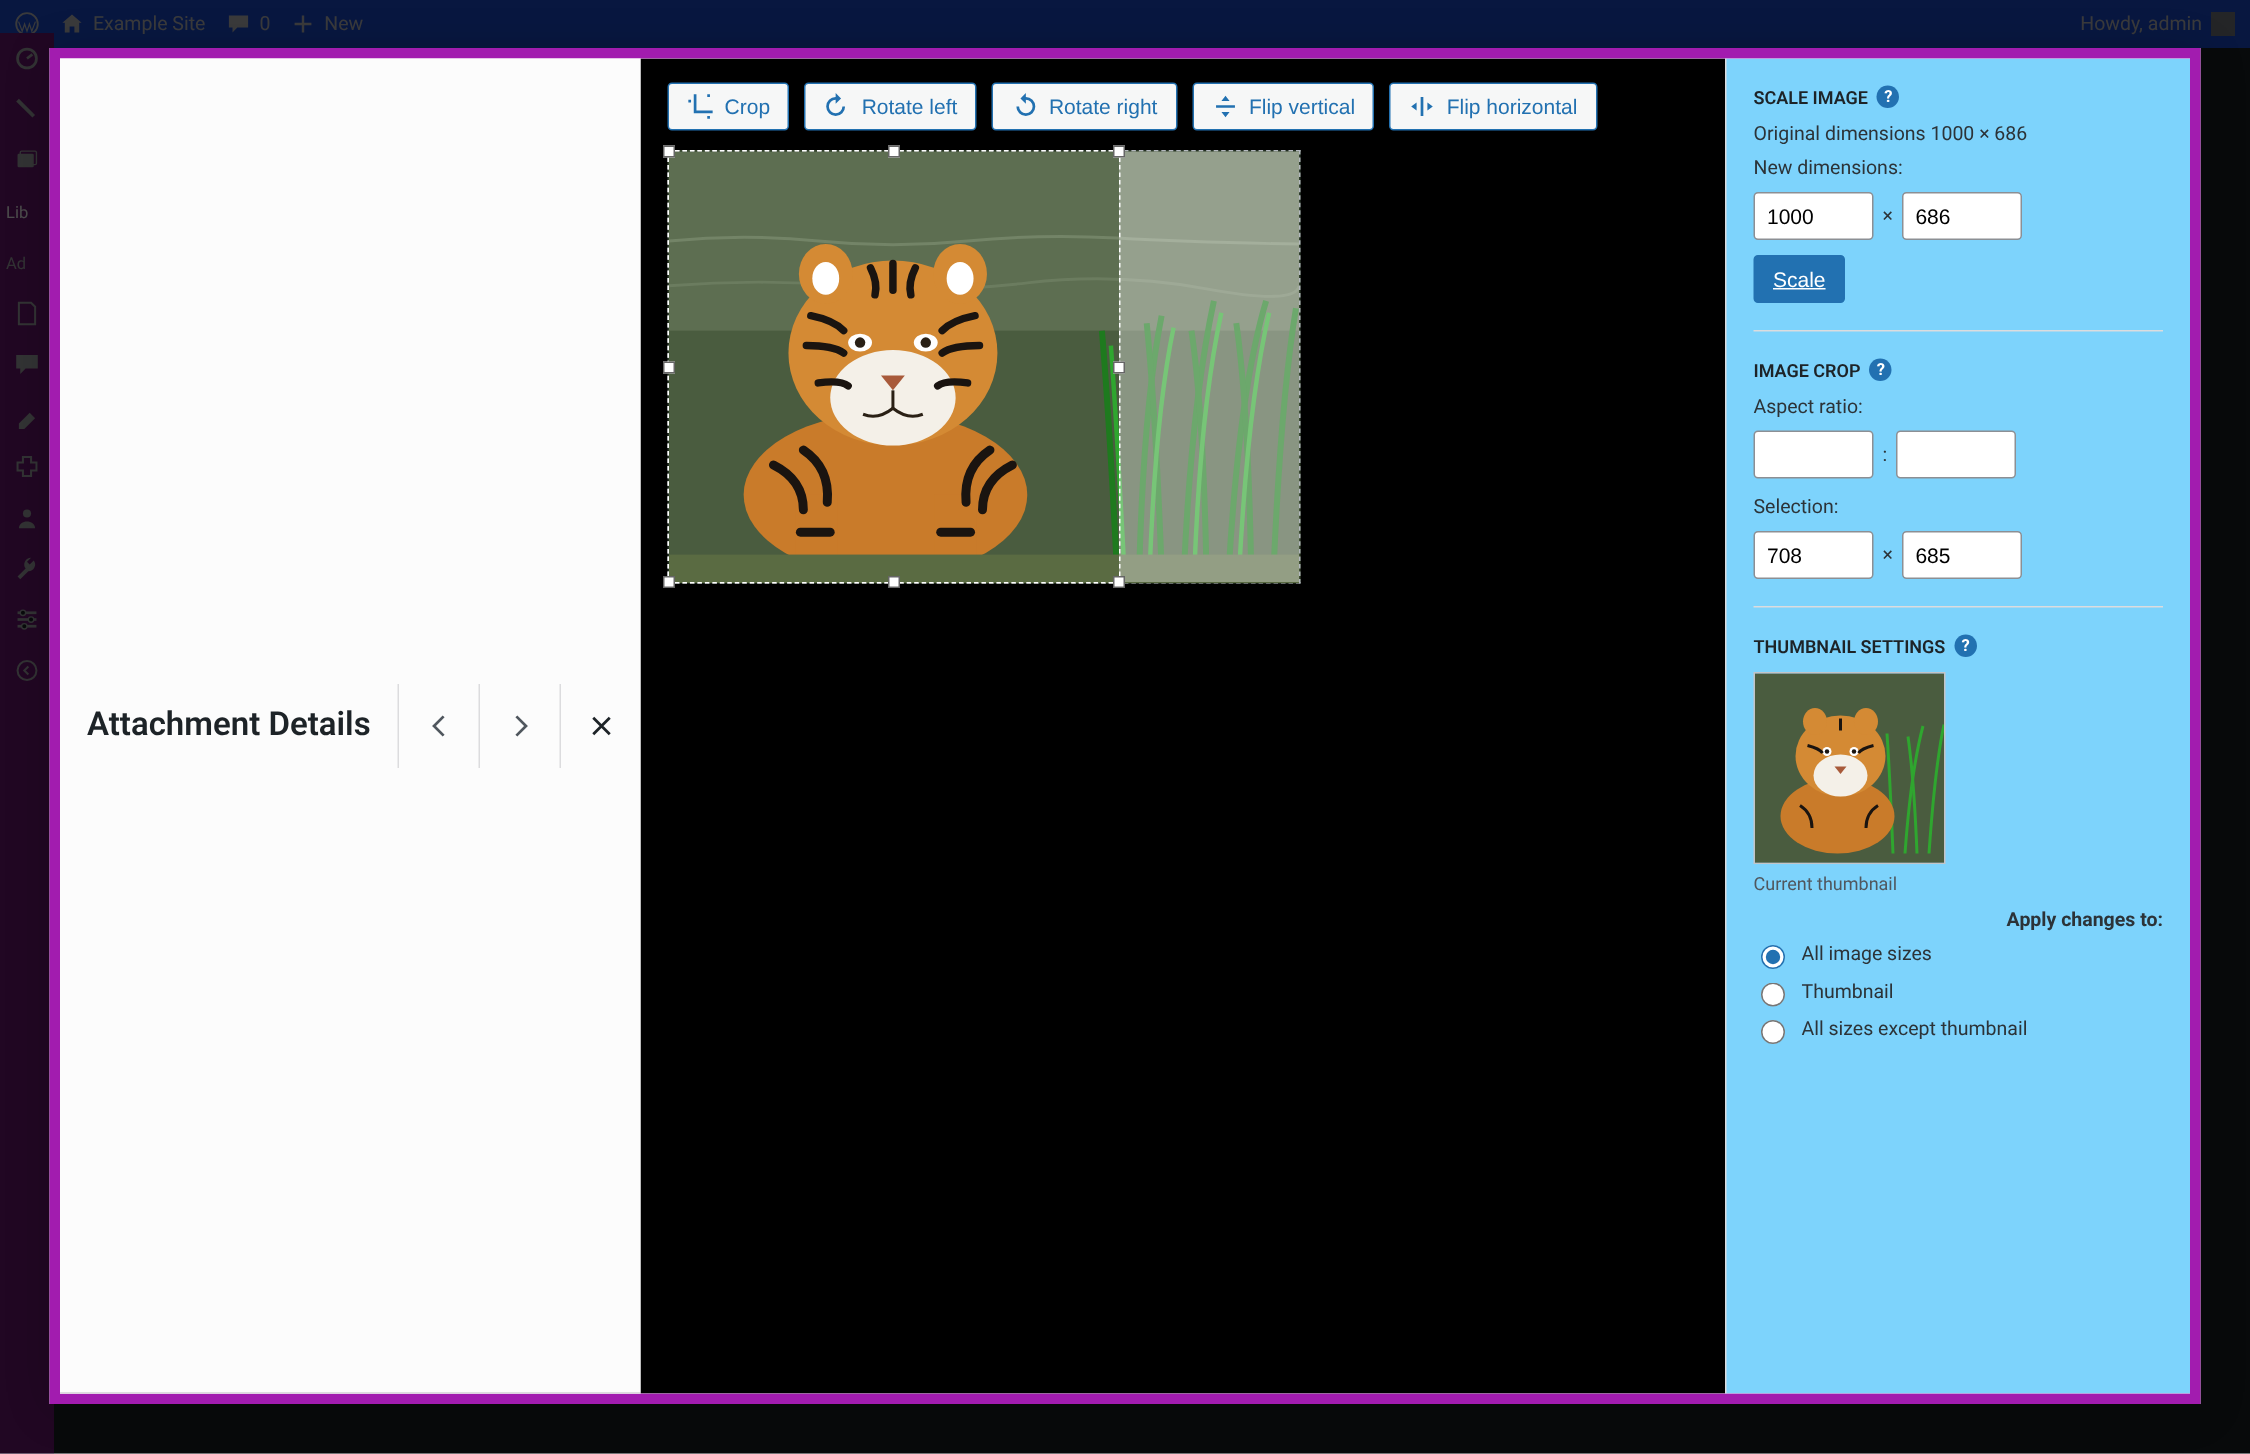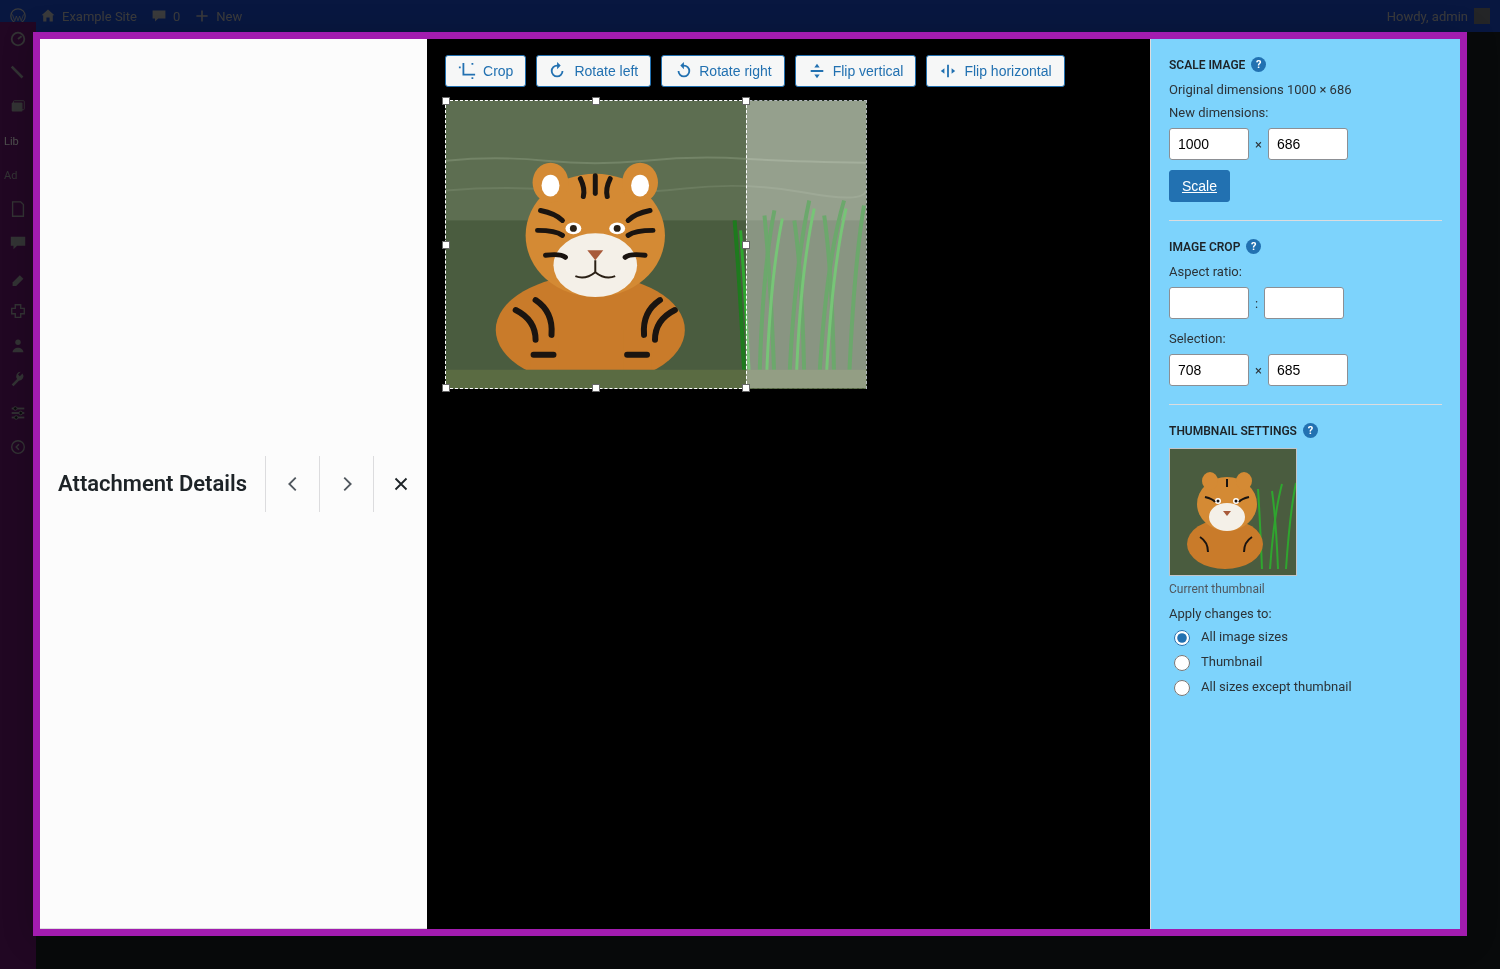--- a/index.html
+++ b/index.html
@@ -112,21 +112,21 @@
   .side-sec{ border-bottom:1px solid #dcdcde; padding-bottom:18px; margin-bottom:18px;}
   .side-sec:last-child{border-bottom:none;}
   .lbl{ font-size:13px; color:#2c3338; margin-bottom:8px;}
   .dim-row{ display:flex; align-items:center; gap:6px; }
   .dim-row input{ width:80px; height:32px; padding:0 8px; font-size:14px; border:1px solid #8c8f94; border-radius:3px; background:#fff;}
   .scale-btn{ margin-top:10px;text-decoration:underline;}
   .radio-row{ display:flex; align-items:center; gap:8px; margin:6px 0; font-size:13px;}
   .radio-row input[type=radio]{ width:16px; height:16px; accent-color:#2271b1;}
   .thumb-prev{ width:128px; height:128px; background:linear-gradient(135deg,#3a4a2f,#243124); border:1px solid #c3c4c7; position:relative; overflow:hidden;}
   .thumb-cap{ font-size:12px; color:#50575e; margin-top:6px;}
-  .apply-lbl{ font-weight:400; margin:10px 0 6px; font-size:13px;}
+  .apply-lbl{ font-weight:700; margin:10px 0 6px; font-size:13px;text-align:right;}
 </style>
 </head>
 <body>
 
 <div class="adminbar">
   <div class="left">
     <span class="item">
         <svg viewBox="0 0 20 20">
           <circle cx="10" cy="10" r="9" fill="none" stroke="#c3c4c7" stroke-width="1.5"></circle>
           <path d="M3 8l3 8 2-6 2 6 2-6 2 6 3-8" fill="none" stroke="#c3c4c7" stroke-width="1"></path>

